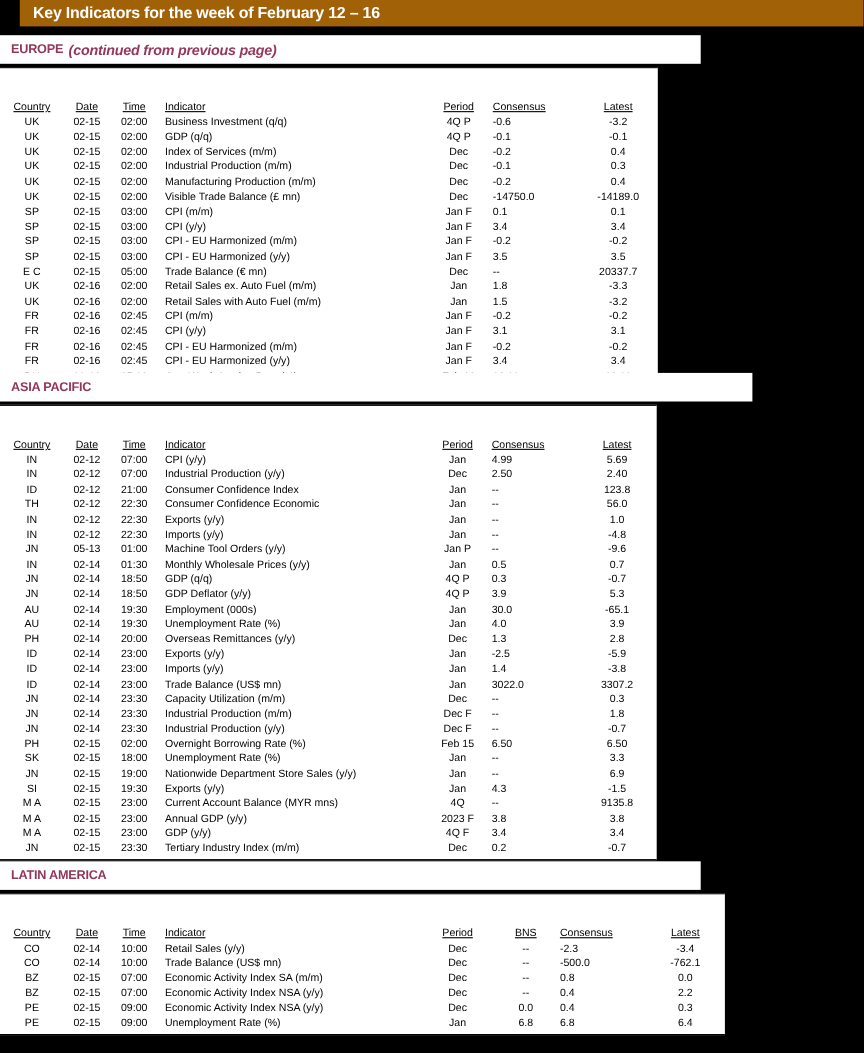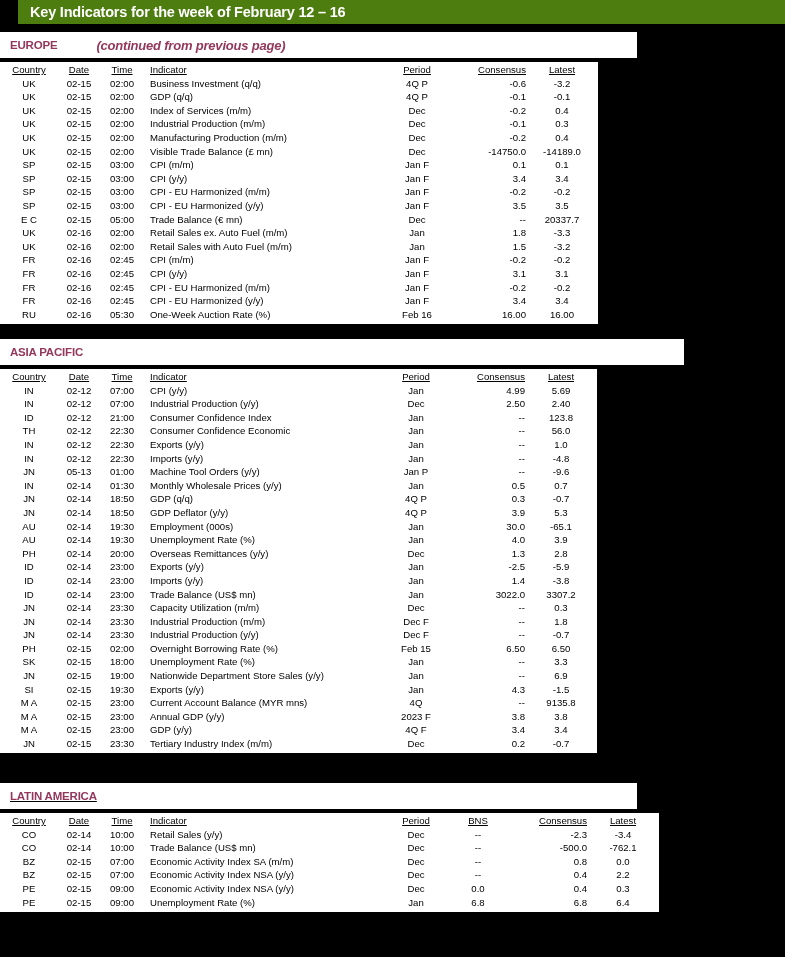--- a/index.html
+++ b/index.html
@@ -15,21 +15,21 @@
     overflow: hidden;
   }
 
   
   .title-bar {
     position: absolute;
     left: 18px;
     top: 0px;
     width: 767px;
     height: 24px;
-    background: #4d7c0f;
+    background: #a16207;
     color: #ffffff;
     font-size: 14.5px;
     font-weight: bold;
     letter-spacing: -0.2px;
     display: flex;
     align-items: center;
     padding-left: 12px;
     box-sizing: border-box;
   }
 
@@ -66,55 +66,56 @@
     box-sizing: border-box;
     padding: 1px 0 2px 0;
   }
 
   table.ind {
     border-collapse: collapse;
     font-size: 9.6px;
     color: #000000;
     table-layout: fixed;
     width: 100%;
+    margin-top: 28px;
   }
   table.ind th {
     font-weight: normal;
     text-decoration: underline;
     font-size: 9.6px;
     padding: 1px 0 2px 0;
     white-space: nowrap;
   }
   table.ind td {
     padding: 0.6px 0;
     white-space: nowrap;
     line-height: 12.4px;
   }
 
   .c-country { width: 58px;  text-align: center; }
   .c-date    { width: 42px;  text-align: center; }
   .c-time    { width: 44px;  text-align: center; }
   .c-ind     { text-align: left; padding-left: 6px !important; }
   .c-period  { width: 62px;  text-align: center; }
   .c-bns     { width: 62px;  text-align: center; }
-  .c-cons    { width: 78px;  text-align: right; }
+  .c-cons    { width: 78px;  text-align: left; }
   .c-latest  { width: 72px;  text-align: center; }
 
   th.c-ind { text-align: left; padding-left: 6px !important; }
 
   tr.bold td { font-weight: normal; }
 
   
   #sec-europe   { top: 32px; }
   #sec-asia     { top: 339px; }
   #sec-latam    { top: 783px; }
 
-  #sec-europe  .section-header { width: 637px; gap: 34px; }
+  #sec-europe  .section-header { width: 637px; }
   #sec-asia    .section-header { width: 684px; }
-  #sec-latam   .section-header { width: 637px; text-decoration: underline; }
+  #sec-latam   .section-header { width: 637px; }
 
   #sec-europe  .table-wrap { width: 598px; }
   #sec-asia    .table-wrap { width: 597px; }
   #sec-latam   .table-wrap { width: 659px; }
 
   #sec-europe  .table-wrap { margin-top: 3px; }
   #sec-asia    .table-wrap { margin-top: 3px; }
   #sec-latam   .table-wrap { margin-top: 3px; }
 </style>
 </head>

